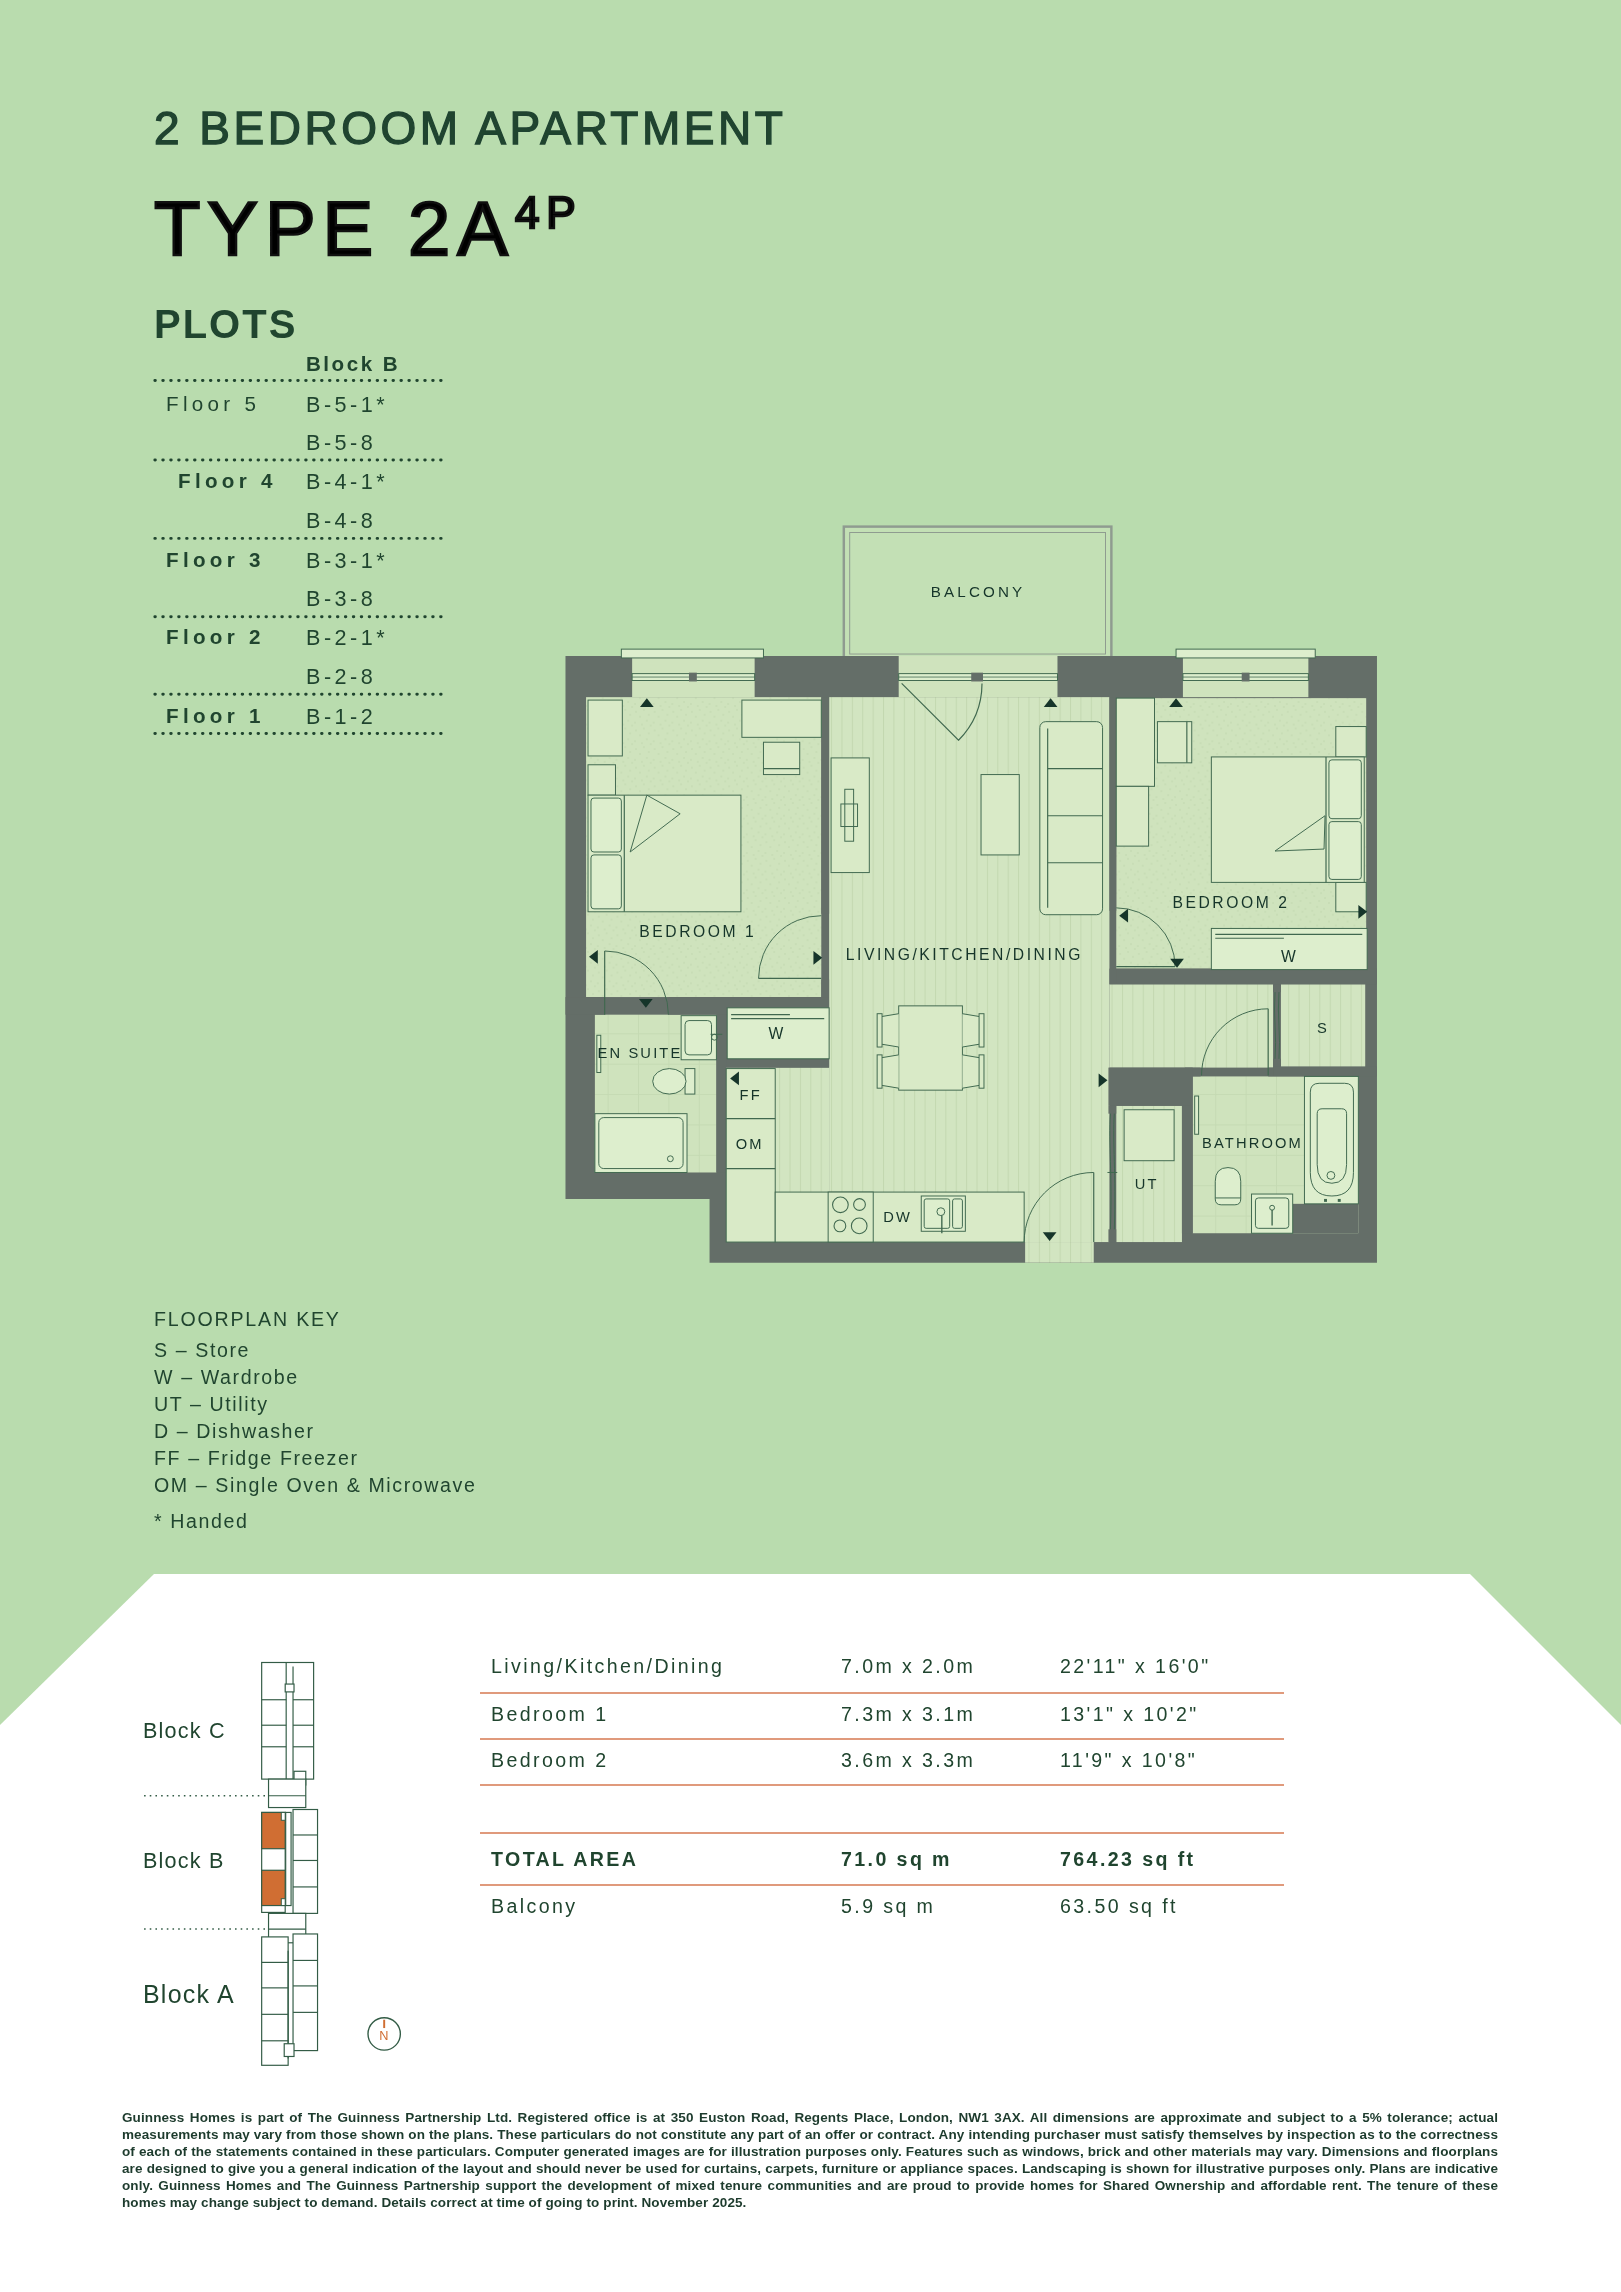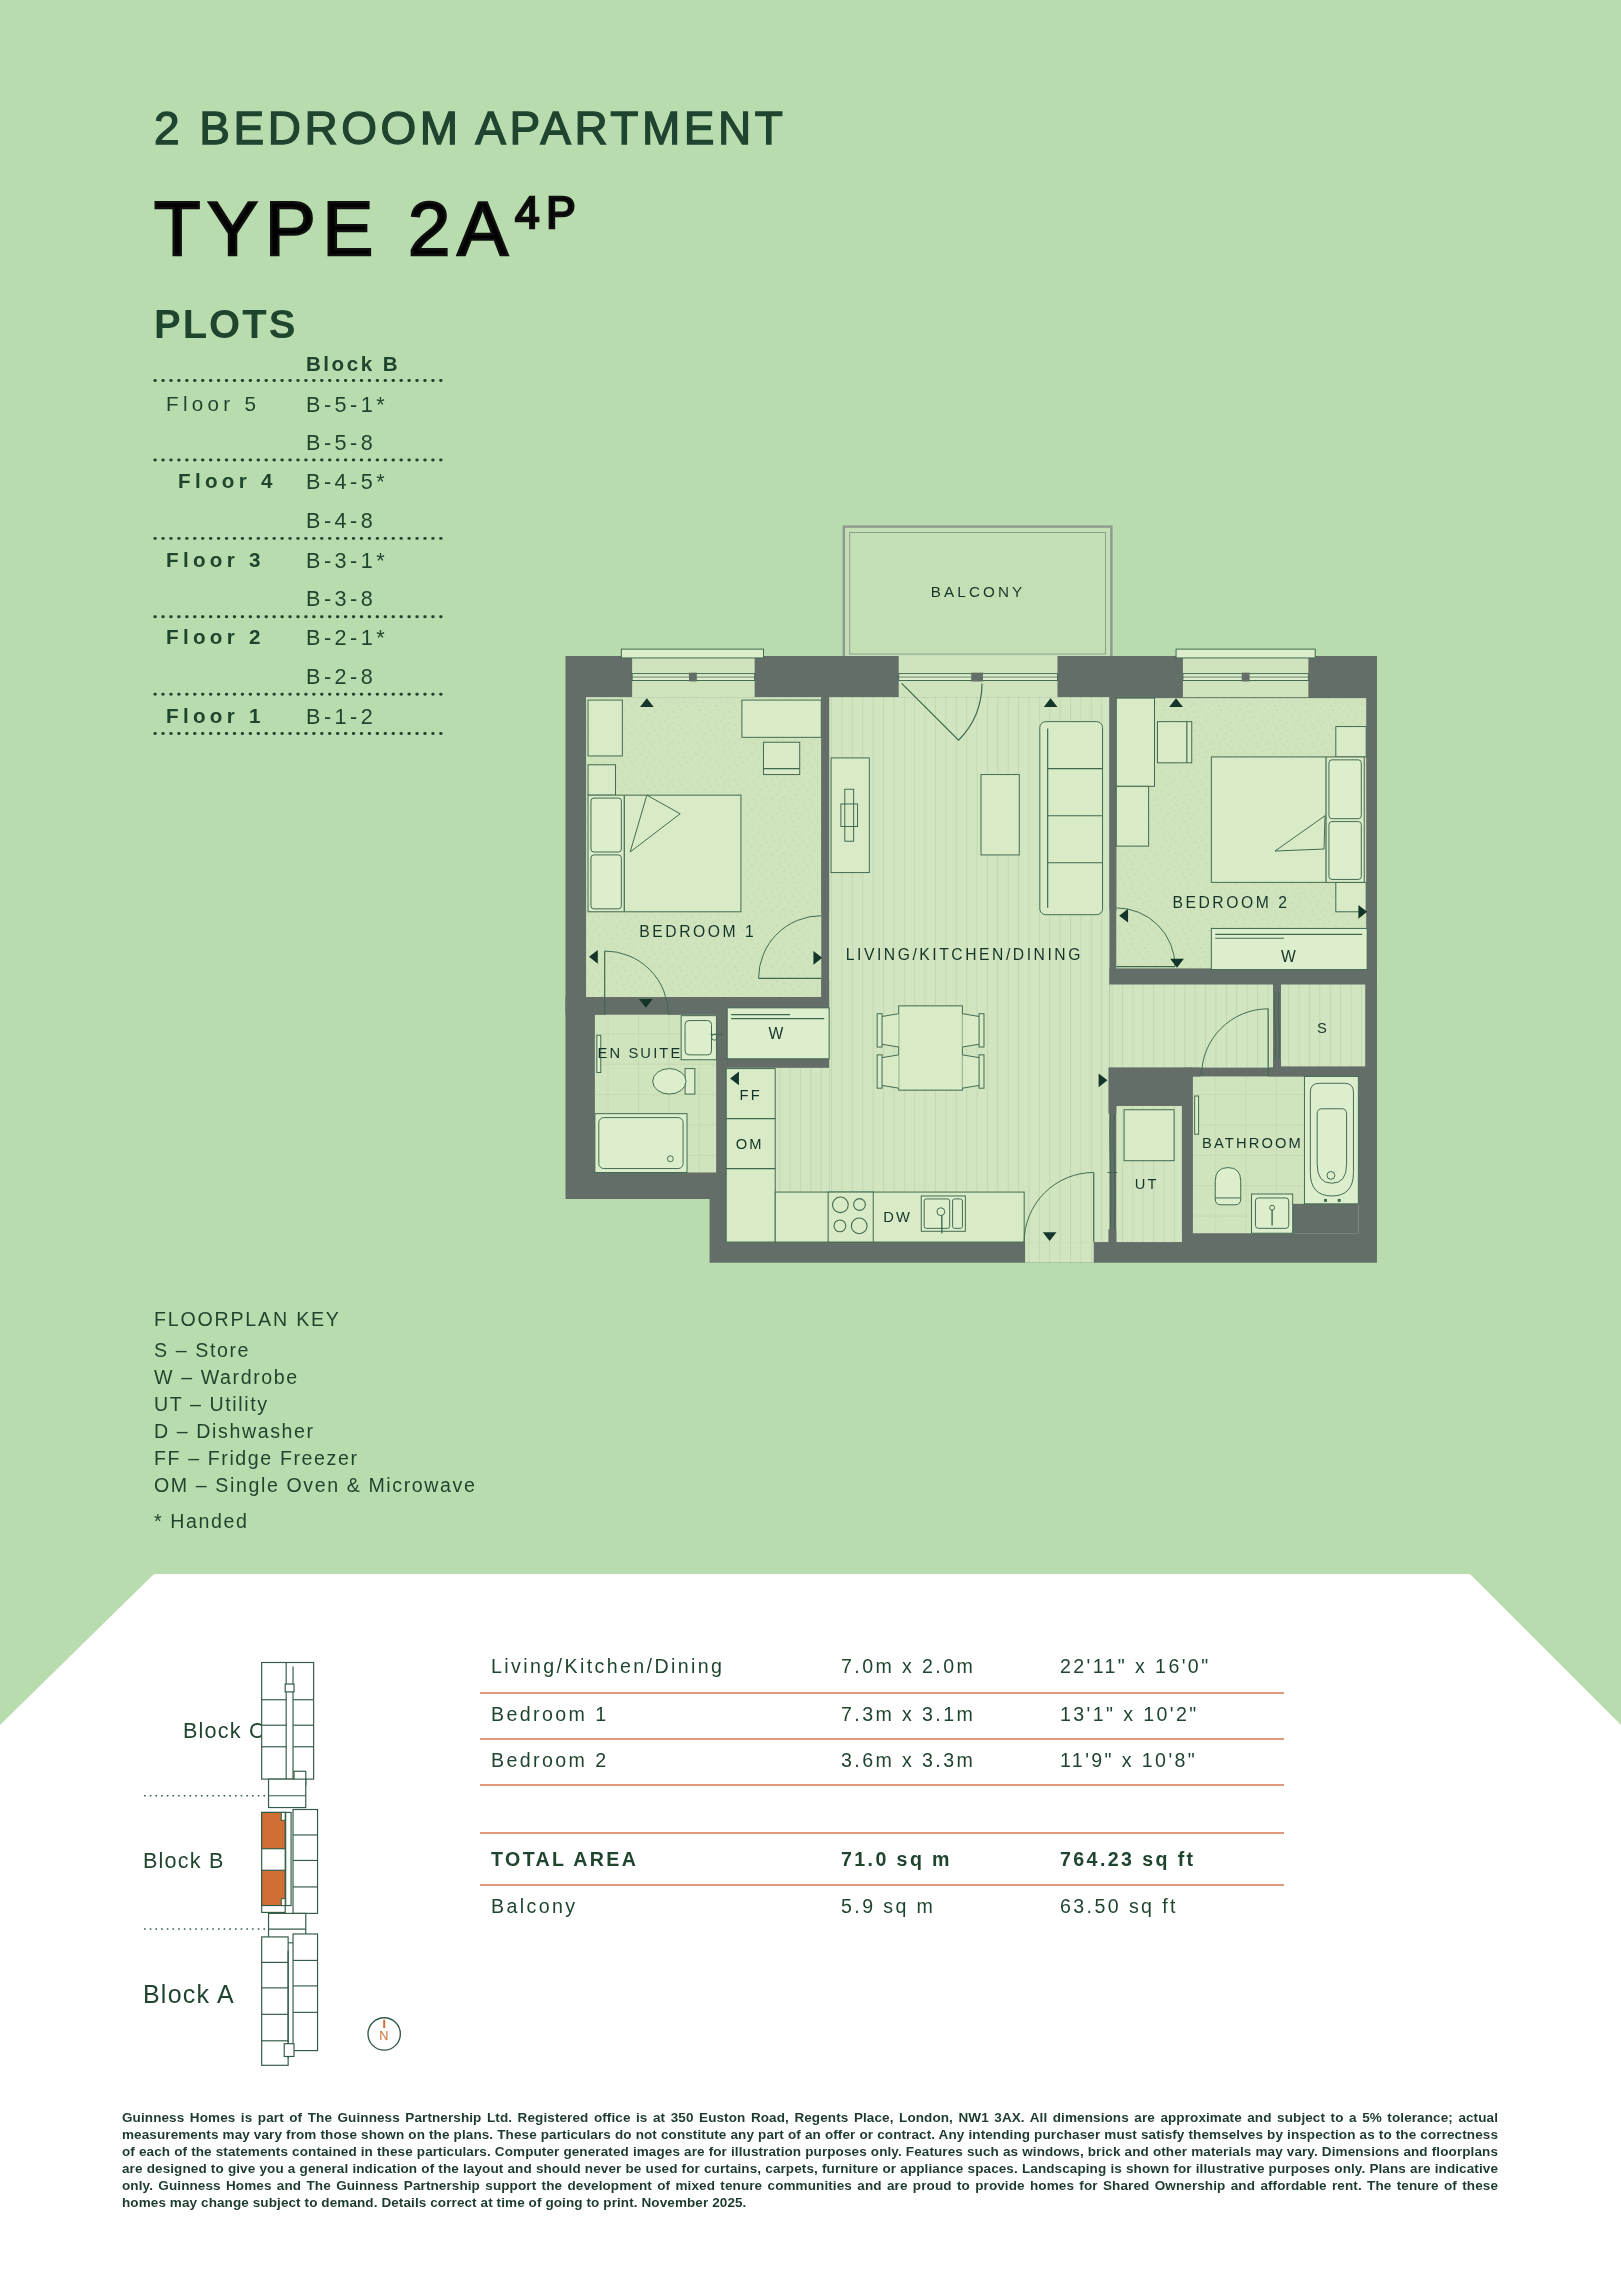--- a/index.html
+++ b/index.html
@@ -15,21 +15,21 @@
 
 <div class="abs" style="left:154px;top:185px;font-size:76px;font-weight:normal;color:#000000;-webkit-text-stroke:2.4px #101010;letter-spacing:6.9px;">TYPE 2A<span style="font-size:44px;vertical-align:27.4px;">4P</span></div>
 
 <div class="abs g" style="left:154px;top:302px;font-size:40px;font-weight:bold;letter-spacing:2px;">PLOTS</div>
 
 <div class="abs g" style="left:306px;top:352px;font-size:20.6px;font-weight:bold;letter-spacing:2.5px;">Block B</div>
 <div class="abs g" style="left:166px;top:392px;font-size:20.6px;font-weight:normal;letter-spacing:4.3px;">Floor 5</div>
 <div class="abs g" style="left:306px;top:392px;font-size:21.6px;letter-spacing:3.5px;">B-5-1*</div>
 <div class="abs g" style="left:306px;top:430px;font-size:21.6px;letter-spacing:3.5px;">B-5-8</div>
 <div class="abs g" style="left:166px;top:469px;font-size:20.6px;font-weight:bold;letter-spacing:4.3px;margin-left:12px;">Floor 4</div>
-<div class="abs g" style="left:306px;top:469px;font-size:21.6px;letter-spacing:3.5px;">B-4-5*</div>
+<div class="abs g" style="left:306px;top:469px;font-size:21.6px;letter-spacing:3.5px;">B-4-1*</div>
 <div class="abs g" style="left:306px;top:508px;font-size:21.6px;letter-spacing:3.5px;">B-4-8</div>
 <div class="abs g" style="left:166px;top:548px;font-size:20.6px;font-weight:bold;letter-spacing:4.3px;">Floor 3</div>
 <div class="abs g" style="left:306px;top:548px;font-size:21.6px;letter-spacing:3.5px;">B-3-1*</div>
 <div class="abs g" style="left:306px;top:586px;font-size:21.6px;letter-spacing:3.5px;">B-3-8</div>
 <div class="abs g" style="left:166px;top:625px;font-size:20.6px;font-weight:bold;letter-spacing:4.3px;">Floor 2</div>
 <div class="abs g" style="left:306px;top:625px;font-size:21.6px;letter-spacing:3.5px;">B-2-1*</div>
 <div class="abs g" style="left:306px;top:664px;font-size:21.6px;letter-spacing:3.5px;">B-2-8</div>
 <div class="abs g" style="left:166px;top:704px;font-size:20.6px;font-weight:bold;letter-spacing:4.3px;">Floor 1</div>
 <div class="abs g" style="left:306px;top:704px;font-size:21.6px;letter-spacing:3.5px;">B-1-2</div>
 
@@ -51,21 +51,21 @@
 <div class="abs" style="left:480px;top:1784px;width:804px;height:1.5px;background:#e09a7c;"></div>
 <div class="abs" style="left:480px;top:1832px;width:804px;height:1.5px;background:#e09a7c;"></div>
 <div class="abs g" style="left:491px;top:1848px;font-size:19.6px;font-weight:bold;letter-spacing:2.4px;">TOTAL AREA</div>
 <div class="abs g" style="left:841px;top:1848px;font-size:19.6px;font-weight:bold;letter-spacing:2.4px;">71.0 sq m</div>
 <div class="abs g" style="left:1060px;top:1848px;font-size:19.6px;font-weight:bold;letter-spacing:2.4px;">764.23 sq ft</div>
 <div class="abs" style="left:480px;top:1884px;width:804px;height:1.5px;background:#e09a7c;"></div>
 <div class="abs g" style="left:491px;top:1895px;font-size:19.6px;letter-spacing:2.4px;">Balcony</div>
 <div class="abs g" style="left:841px;top:1895px;font-size:19.6px;letter-spacing:2.4px;">5.9 sq m</div>
 <div class="abs g" style="left:1060px;top:1895px;font-size:19.6px;letter-spacing:2.4px;">63.50 sq ft</div>
 
-<div class="abs g" style="left:143px;top:1718px;font-size:21.6px;letter-spacing:1.2px;margin-left:40px;">Block C</div>
+<div class="abs g" style="left:143px;top:1718px;font-size:21.6px;letter-spacing:1.2px;">Block C</div>
 <div class="abs g" style="left:143px;top:1848px;font-size:21.6px;letter-spacing:1.2px;">Block B</div>
 <div class="abs g" style="left:143px;top:1972px;font-size:25px;letter-spacing:1.2px;margin-top:8px;">Block A</div>
 
 <div class="abs" style="left:122px;top:2109px;width:1376px;font-size:13.5px;font-weight:bold;color:#1d3b2d;line-height:17px;text-align:justify;letter-spacing:0.1px;">Guinness Homes is part of The Guinness Partnership Ltd. Registered office is at 350 Euston Road, Regents Place, London, NW1 3AX. All dimensions are approximate and subject to a 5% tolerance; actual measurements may vary from those shown on the plans. These particulars do not constitute any part of an offer or contract. Any intending purchaser must satisfy themselves by inspection as to the correctness of each of the statements contained in these particulars. Computer generated images are for illustration purposes only. Features such as windows, brick and other materials may vary. Dimensions and floorplans are designed to give you a general indication of the layout and should never be used for curtains, carpets, furniture or appliance spaces. Landscaping is shown for illustrative purposes only. Plans are indicative only. Guinness Homes and The Guinness Partnership support the development of mixed tenure communities and are proud to provide homes for Shared Ownership and affordable rent. The tenure of these homes may change subject to demand. Details correct at time of going to print. November 2025.</div>
 
 <svg class="abs" style="left:0;top:0;" width="1621" height="2293" viewBox="0 0 1654 2339">
 
 <line x1="158" y1="388" x2="455" y2="388" stroke="#20452f" stroke-width="3" stroke-dasharray="0.5 7.6" stroke-linecap="round"></line>
 <line x1="158" y1="469" x2="455" y2="469" stroke="#20452f" stroke-width="3" stroke-dasharray="0.5 7.6" stroke-linecap="round"></line>
 <line x1="158" y1="549" x2="455" y2="549" stroke="#20452f" stroke-width="3" stroke-dasharray="0.5 7.6" stroke-linecap="round"></line>

